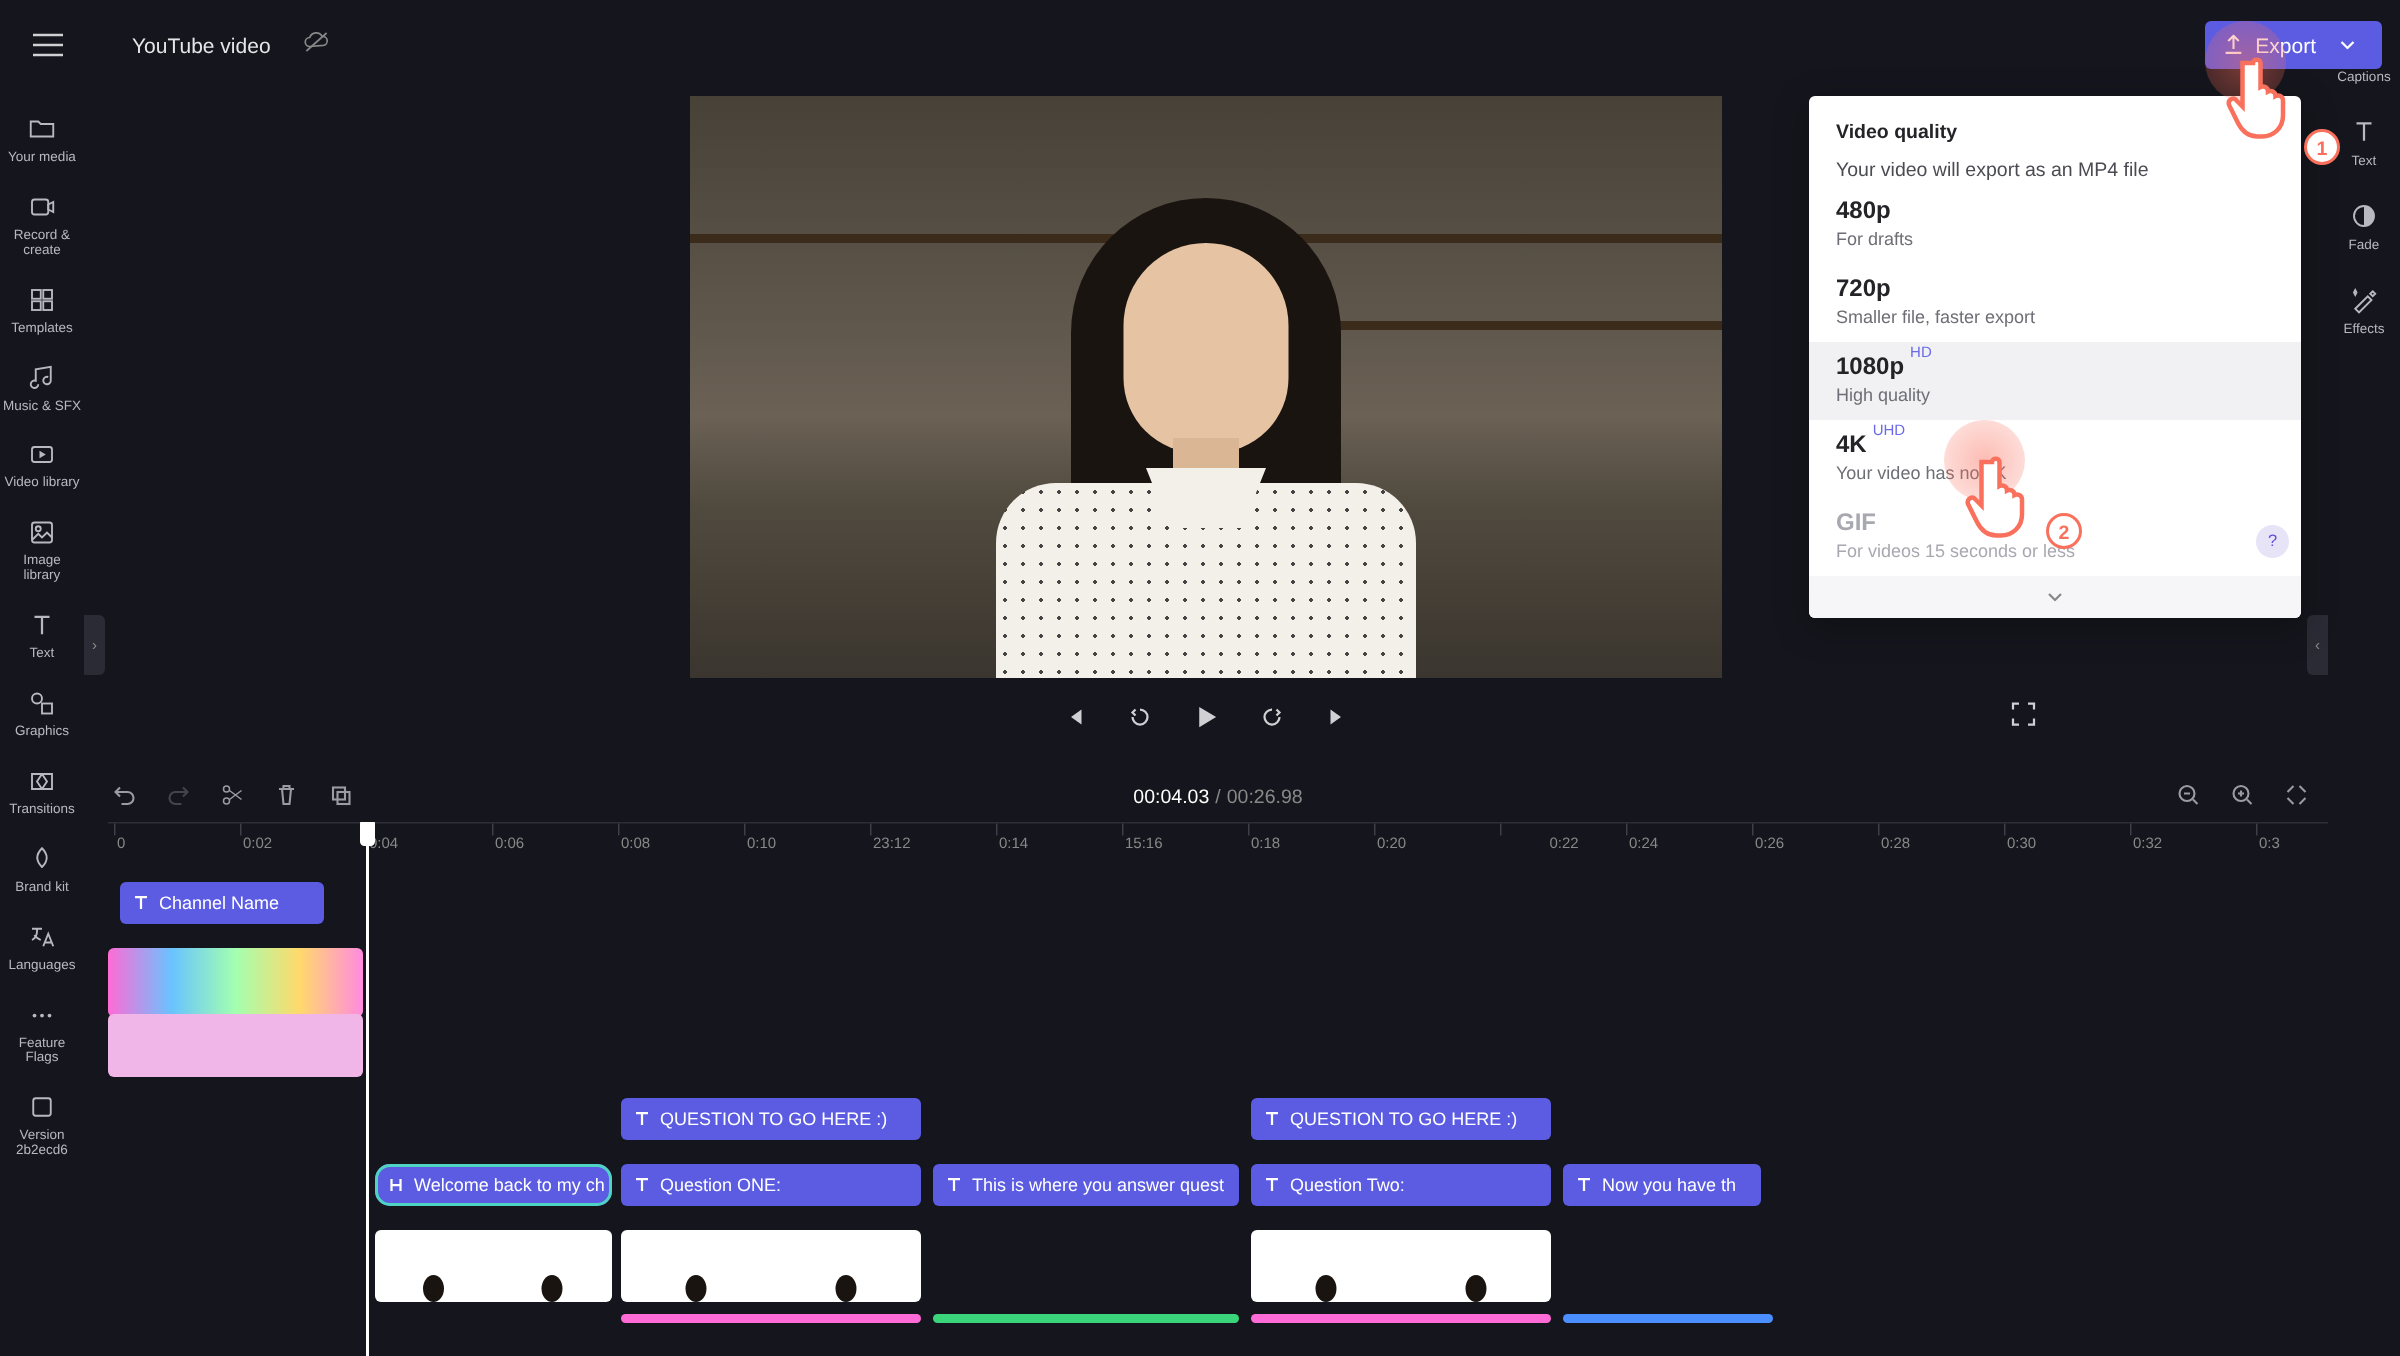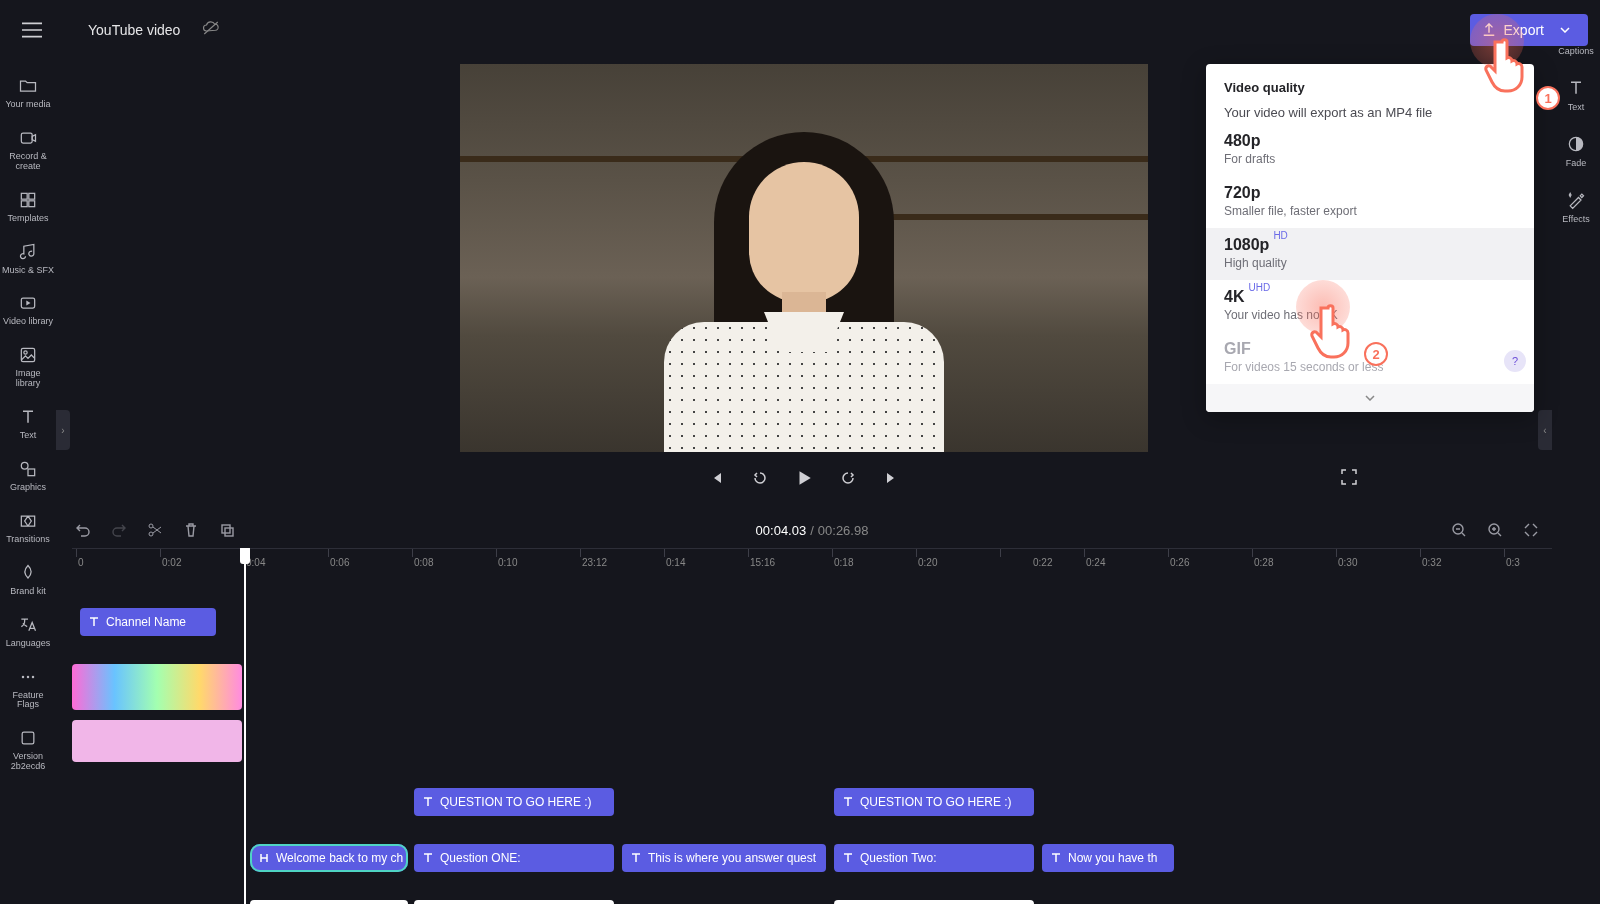--- a/index.html
+++ b/index.html
@@ -73,21 +73,21 @@
 
 
 .timeline-wrap { position: absolute; left: 72px; right: 48px; top: 548px; bottom: 0; overflow: hidden; }
 .ruler { position: relative; height: 26px; border-top: 1px solid #2d2e38; display: flex; font-size: 10px; color: #888; }
 .ruler .tick { position: absolute; top: 0; width: 1px; height: 8px; background: #3d3e48; }
 .ruler .ticklabel { position: absolute; top: 8px; font-size: 10px; transform: translateX(2px); }
 .playhead { position: absolute; top: 0; bottom: 0; width: 2px; background: #fff; left: 172px; z-index: 15; }
 .playhead::before { content: ''; position: absolute; top: -2px; left: -4px; width: 10px; height: 18px; background: #fff; border-radius: 3px; }
 
 .tracks { position: absolute; left: 0; right: 0; top: 40px; bottom: 0; overflow-y: auto; overflow-x: hidden; }
-.track { position: relative; height: 36px; margin-bottom: 8px; margin-top: 20px; }
+.track { position: relative; height: 36px; margin-bottom: 8px; }
 .clip { position: absolute; height: 28px; border-radius: 4px; display: flex; align-items: center; padding: 0 8px; font-size: 12px; overflow: hidden; white-space: nowrap; color: #fff; }
 .clip.text { background: #5b5ce2; }
 .clip.text.sel { box-shadow: 0 0 0 2px #4fd4c4 inset; border-radius: 10px; }
 .clip.text svg { width: 12px; height: 12px; margin-right: 6px; flex-shrink: 0; }
 .clip.grad { background: linear-gradient(90deg, #ff6bd6, #69c3ff, #a3ffb0, #ffd96b, #ff8be0); }
 .clip.pink { background: #f1b6e8; }
 .track.video { height: 48px; }
 .clip.vid { height: 48px; background: #fff; padding: 0; display: flex; border-radius: 4px; overflow: hidden; }
 .clip.vid .frame { flex: 1; border-right: 1px solid rgba(0,0,0,.15); background: linear-gradient(#7a6e5f 0 30%, #e6c4a3 30% 50%, #f3f0ea 50% 100%); position: relative; }
 .clip.vid .frame::after { content: ''; position: absolute; top: 6px; left: 50%; transform: translateX(-50%); width: 14px; height: 18px; background: #1a1410; border-radius: 50%; }

